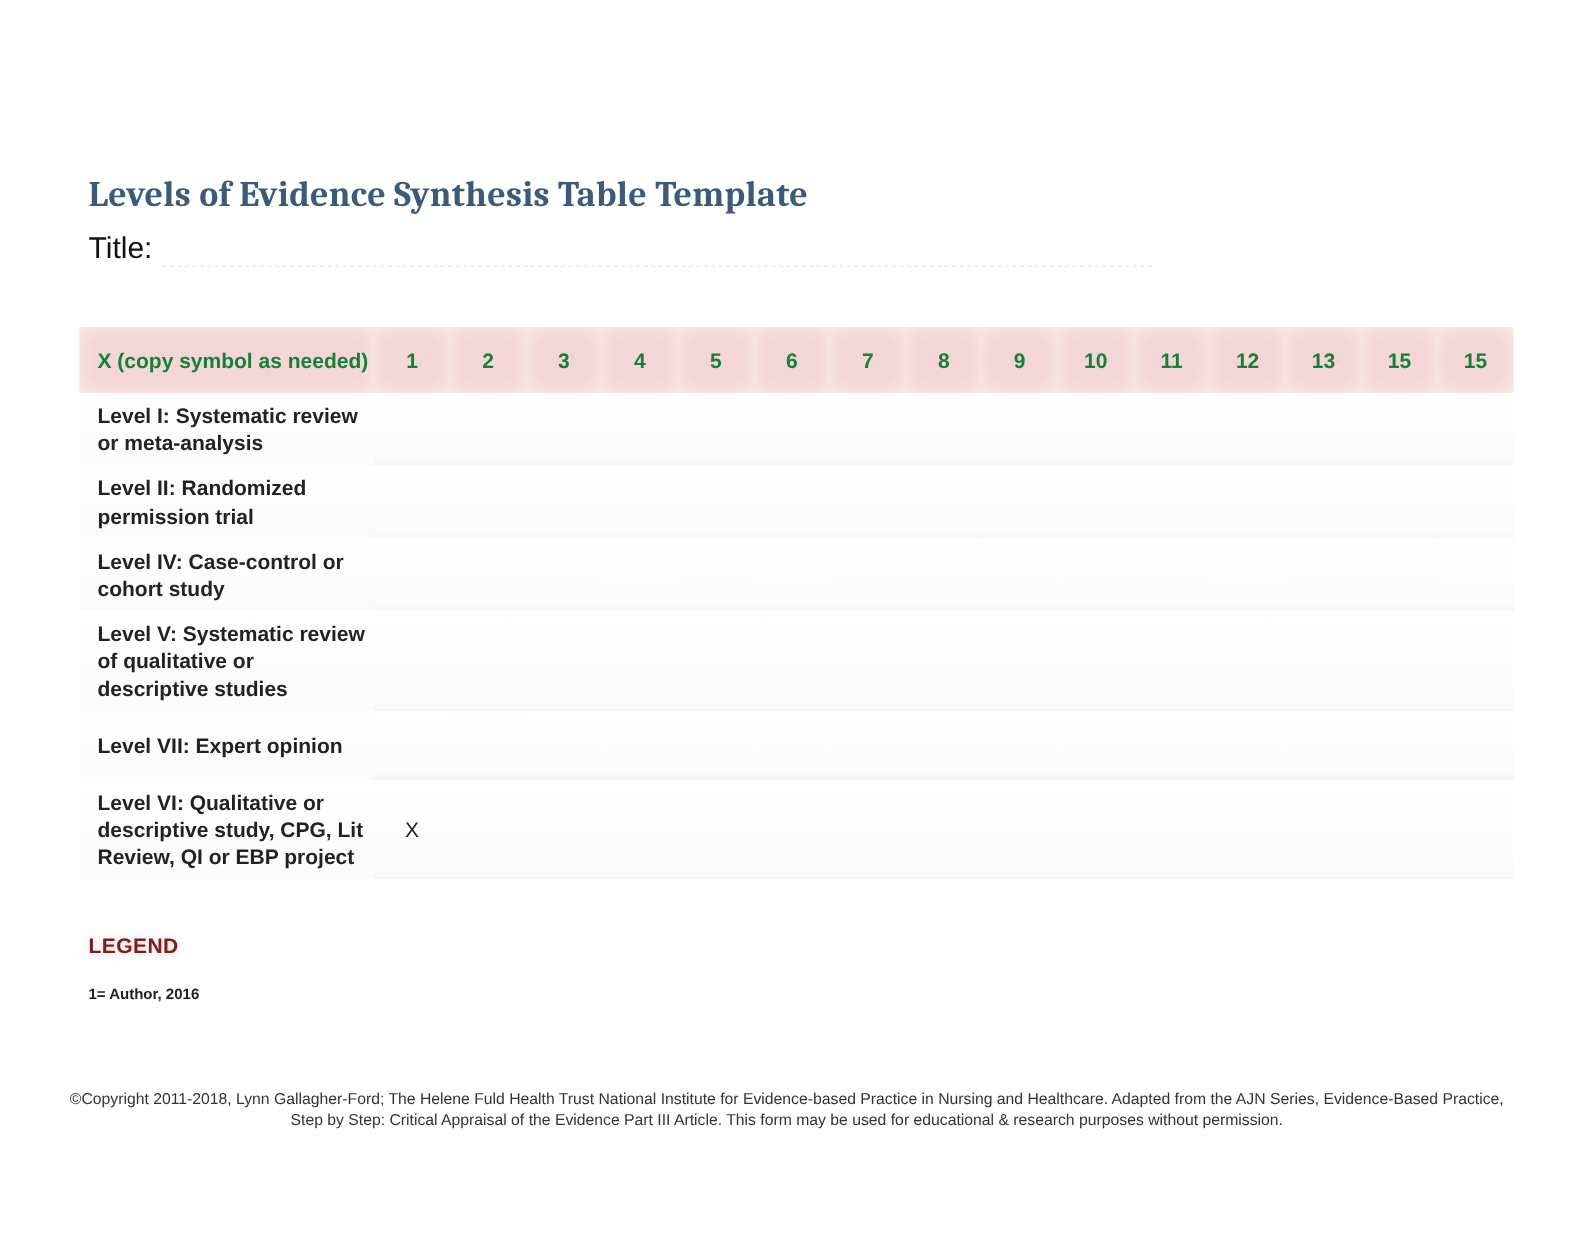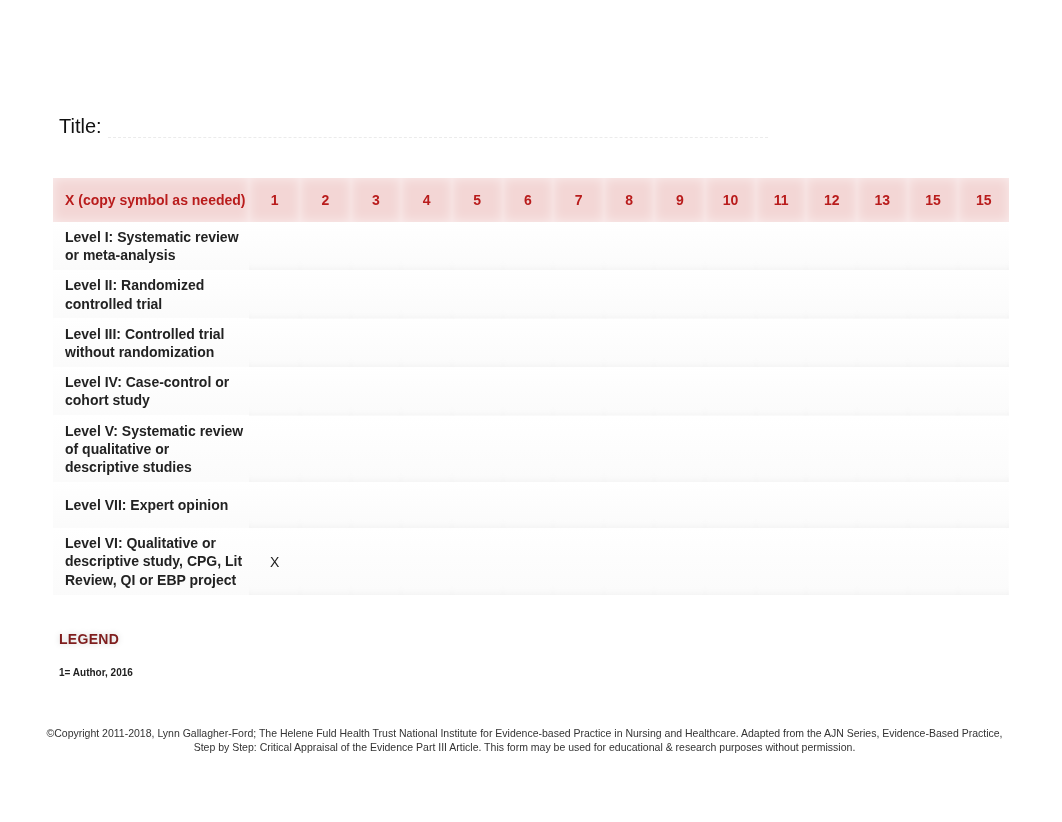--- a/index.html
+++ b/index.html
@@ -50,21 +50,21 @@
       border-collapse: collapse;
       width: 100%;
       table-layout: fixed;
     }
     col.labelcol { width: 190px; }
     col.numcol   { width: 49px; }
 
     th {
       font-weight: 700;
       font-size: 14px;
-      color: #b91c1c;
+      color: #15803d;
       text-align: center;
       padding: 14px 2px 14px 2px;
       background: #f3d6d5;
       box-shadow: inset 0 0 12px rgba(255,255,255,0.6);
     }
     th.labelhead {
       text-align: left;
       padding-left: 12px;
     }
     td {
@@ -113,20 +113,21 @@
       color: #333;
       text-align: center;
       line-height: 1.35;
     }
   </style>
 </head>
 <body>
 
 <div class="page">
 
+  <div class="heading">Levels of Evidence Synthesis Table Template</div>
 
   <div class="title-row">
     <div class="title-label">Title:</div>
     <div class="title-line"></div>
   </div>
 
   <div class="table-wrap">
     <table>
       <colgroup>
         <col class="labelcol">
@@ -180,39 +181,21 @@
             <td></td>
             <td></td>
             <td></td>
             <td></td>
             <td></td>
             <td></td>
             <td></td>
             <td></td>
           </tr>
           <tr>
-            <td class="rowlabel">Level  II: Randomized controlled trial</td>
-            <td></td>
-            <td></td>
-            <td></td>
-            <td></td>
-            <td></td>
-            <td></td>
-            <td></td>
-            <td></td>
-            <td></td>
-            <td></td>
-            <td></td>
-            <td></td>
-            <td></td>
-            <td></td>
-            <td></td>
-          </tr>
-          <tr>
-            <td class="rowlabel">Level  III: Controlled trial without randomization</td>
+            <td class="rowlabel">Level  II: Randomized permission trial</td>
             <td></td>
             <td></td>
             <td></td>
             <td></td>
             <td></td>
             <td></td>
             <td></td>
             <td></td>
             <td></td>
             <td></td>

